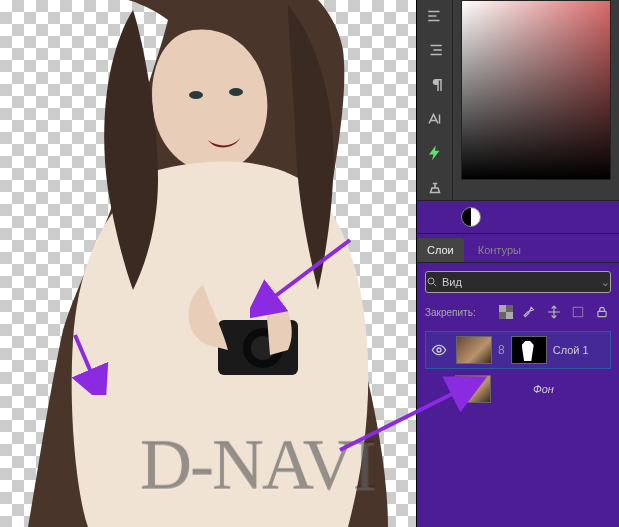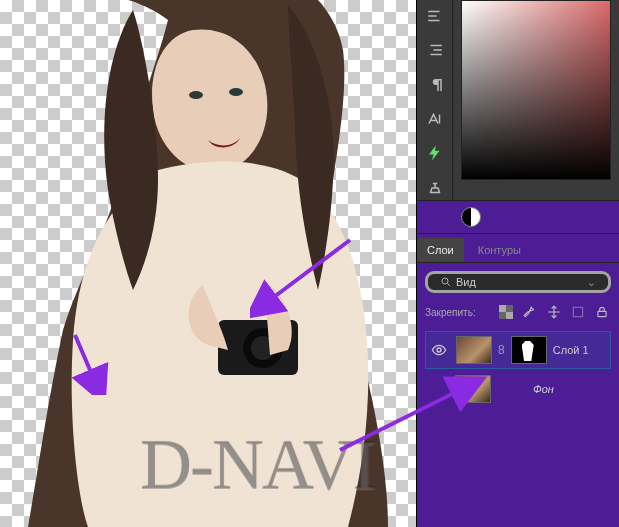--- a/index.html
+++ b/index.html
@@ -45,21 +45,21 @@
   .circle-row { display: flex; align-items: center; padding: 6px 8px; border-bottom: 1px solid #222; }
   .circle { width: 20px; height: 20px; border-radius: 50%; border: 1px solid #888;
     background: conic-gradient(#fff 0 50%, #000 50% 100%); }
 
   .tabs { display: flex; gap: 4px; padding-top: 4px; border-bottom: 1px solid #222; }
   .tab { padding: 6px 10px; color: #888; cursor: pointer; }
   .tab.active { color: #eee; background: #444; border-top-left-radius: 3px; border-top-right-radius: 3px; }
 
   .panel-body { padding: 8px; display: flex; flex-direction: column; gap: 8px; }
   .row { display: flex; align-items: center; gap: 6px; }
-  .field { background: #2b2b2b; border: 3px solid #a3a3a3; border-radius: 9px; height: 22px; display: flex; align-items: center; padding: 0 12px; flex: 1; color: #ccc; }
+  .field { background: #2b2b2b; border: 1px solid #a3a3a3; border-radius: 3px; height: 22px; display: flex; align-items: center; padding: 0 0; flex: 1; color: #ccc; }
   .field .chev { margin-left: auto; color: #888; }
   .search-icon { width: 12px; height: 12px; margin-right: 4px; }
 
   .lockrow { display: flex; align-items: center; gap: 20px; font-size: 10px; color: #aaa; padding: 2px 0; }
   .lockrow .btns { display: flex; gap: 6px; margin-left: auto; }
   .mini { width: 18px; height: 18px; display: flex; align-items: center; justify-content: center; color: #bbb; border: 1px solid transparent; }
   .mini.dim { opacity: .5; }
   .opacity-dot { width: 6px; height: 6px; border-radius: 50%; background: #888; margin: 2px 0; }
 
   .layers { display: flex; flex-direction: column; gap: 2px; }

